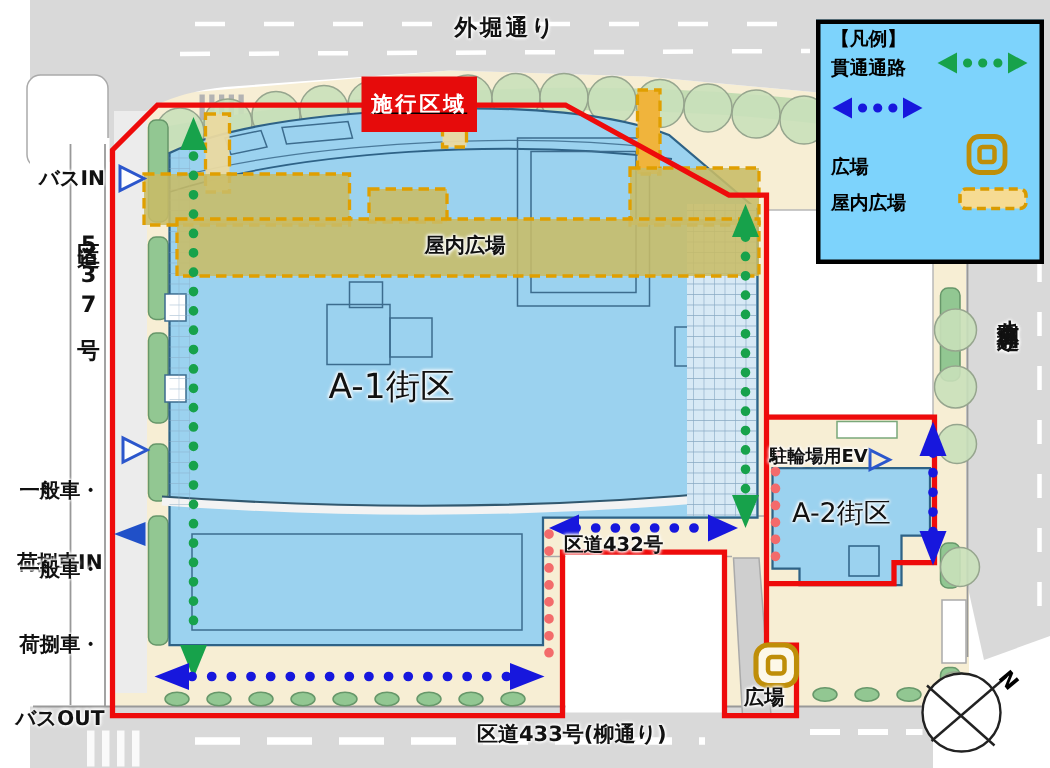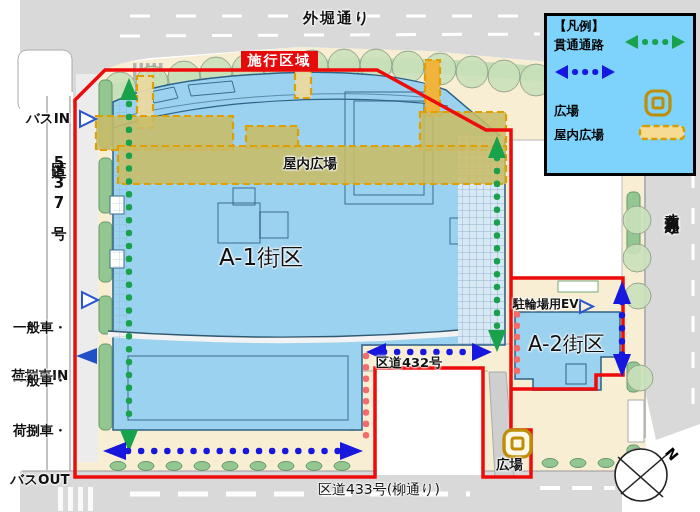--- a/index.html
+++ b/index.html
@@ -2,22 +2,22 @@
 <html><head>
 <meta charset="utf-8">
 <style>
   html,body{margin:0;padding:0;background:#fff;}
   #stage{position:relative;width:700px;height:512px;overflow:hidden;background:#fff;
          font-family:"DejaVu Sans","Liberation Sans",sans-serif;}
   #basemap{position:absolute;left:0;top:0;}
   .lbl{position:absolute;color:#111;white-space:pre;
        text-shadow:0 0 2px #fff,0 0 2px #fff,0 0 3px #fff,0 0 3px #fff;}
   .vert{writing-mode:vertical-rl;text-orientation:upright;letter-spacing:2px;}
-  .banner{position:absolute;left:241px;top:51px;width:77px;height:20px;background:#e60b0b;
-          display:flex;align-items:center;justify-content:center;}
+  .banner{position:absolute;left:241px;top:51px;width:77px;height:37px;background:#e60b0b;
+          display:flex;align-items:center;justify-content:center;text-decoration:underline;}
   .banner span{color:#fff;font-weight:bold;font-size:14px;letter-spacing:2px;text-shadow:none;}
   .blocklbl{font-weight:normal;}
   
   #legend{position:absolute;left:544px;top:13px;width:152px;height:163px;background:#7dd3fc;
           border:3px solid #000;box-sizing:border-box;padding:3px 7px 4px 7px;z-index:30;}
   #legend .ttl{font-size:12.5px;font-weight:bold;line-height:14px;}
   .lrow{display:flex;justify-content:space-between;align-items:flex-end;}
   .lrow .ltxt{font-size:12.5px;font-weight:bold;line-height:13.5px;}
   .compassN{position:absolute;left:666px;top:446px;font-size:14px;font-weight:bold;
             transform:rotate(50deg);text-shadow:none;}
@@ -214,24 +214,24 @@
     <circle cx="641" cy="475" r="26" fill="#ffffff"></circle>
     <line x1="621" y1="494" x2="671" y2="451"></line>
     <line x1="618" y1="457" x2="663" y2="497"></line>
   </g>
 </svg>
 
 <div class="lbl" style="left:303px;top:9px;font-size:15px;font-weight:600;letter-spacing:2px;">外堀通り</div>
 <div class="lbl vert" style="left:662px;top:201px;font-size:15px;font-weight:600;">八重洲通り</div>
 <div class="lbl vert" style="left:49px;top:150px;font-size:15px;font-weight:600;">区道537号</div>
 <div class="lbl" style="left:376px;top:354px;font-size:13px;font-weight:600;">区道432号</div>
-<div class="lbl" style="left:318px;top:481px;font-size:14px;font-weight:400;">区道433号(柳通り)</div>
+<div class="lbl" style="left:318px;top:481px;font-size:14px;font-weight:700;">区道433号(柳通り)</div>
 
 <div class="lbl blocklbl" style="left:219px;top:242px;font-size:23px;">A-1街区</div>
-<div class="lbl blocklbl" style="left:528px;top:330px;font-size:21px;">A-2街区</div>
+<div class="lbl blocklbl" style="left:528px;top:330px;font-size:18px;">A-2街区</div>
 
 <div class="lbl" style="left:283px;top:155px;font-size:13.5px;font-weight:bold;">屋内広場</div>
 <div class="lbl" style="left:496px;top:456px;font-size:13.5px;font-weight:bold;">広場</div>
 <div class="lbl" style="left:513px;top:296px;font-size:12px;font-weight:bold;">駐輪場用EV</div>
 
 <div class="banner">
   <span>施行区域</span>
 </div>
 
 <div class="lbl" style="left:24px;top:110px;width:48px;text-align:center;font-size:13.5px;font-weight:bold;">バスIN</div>

